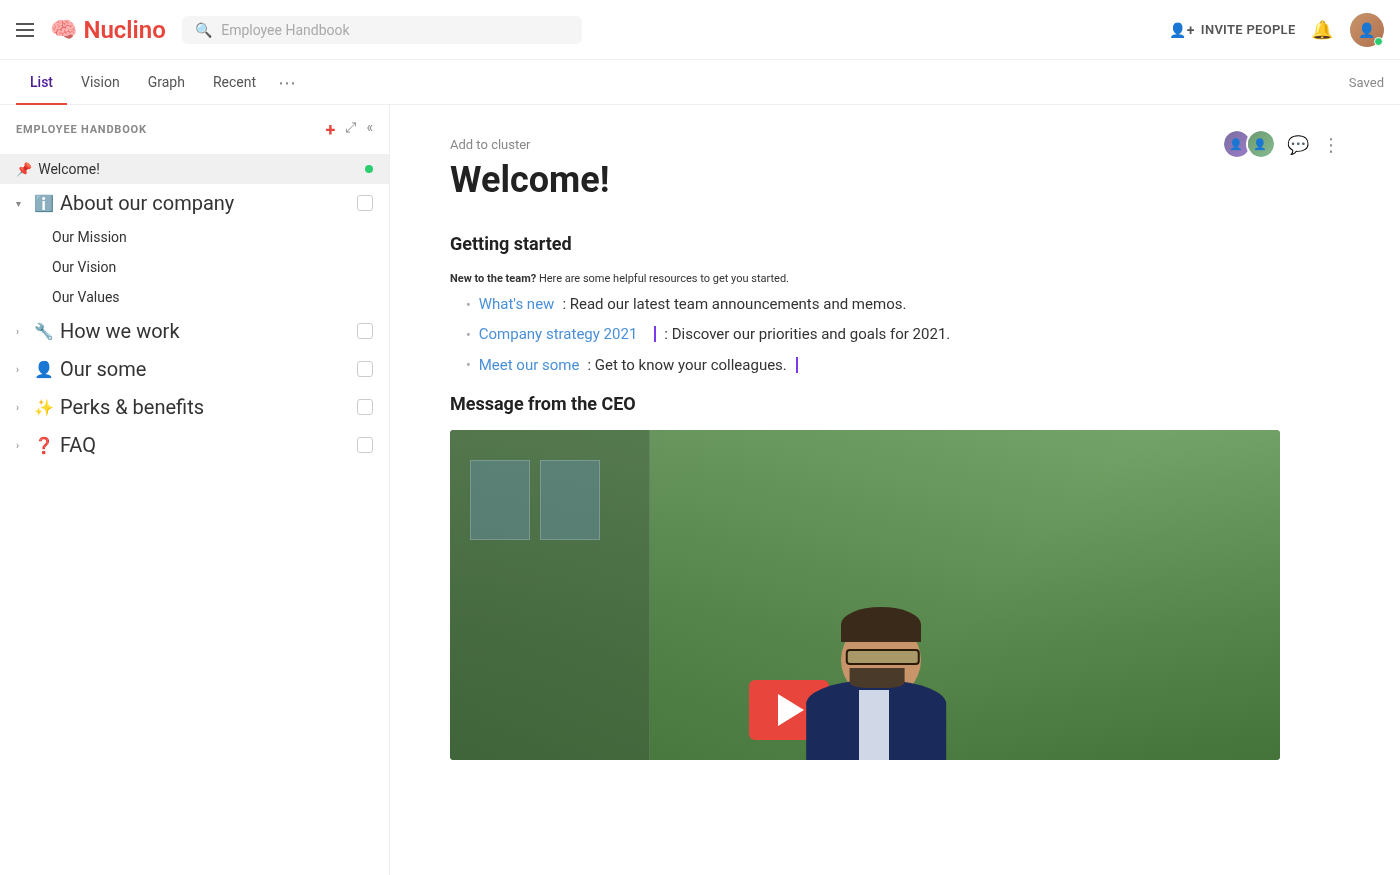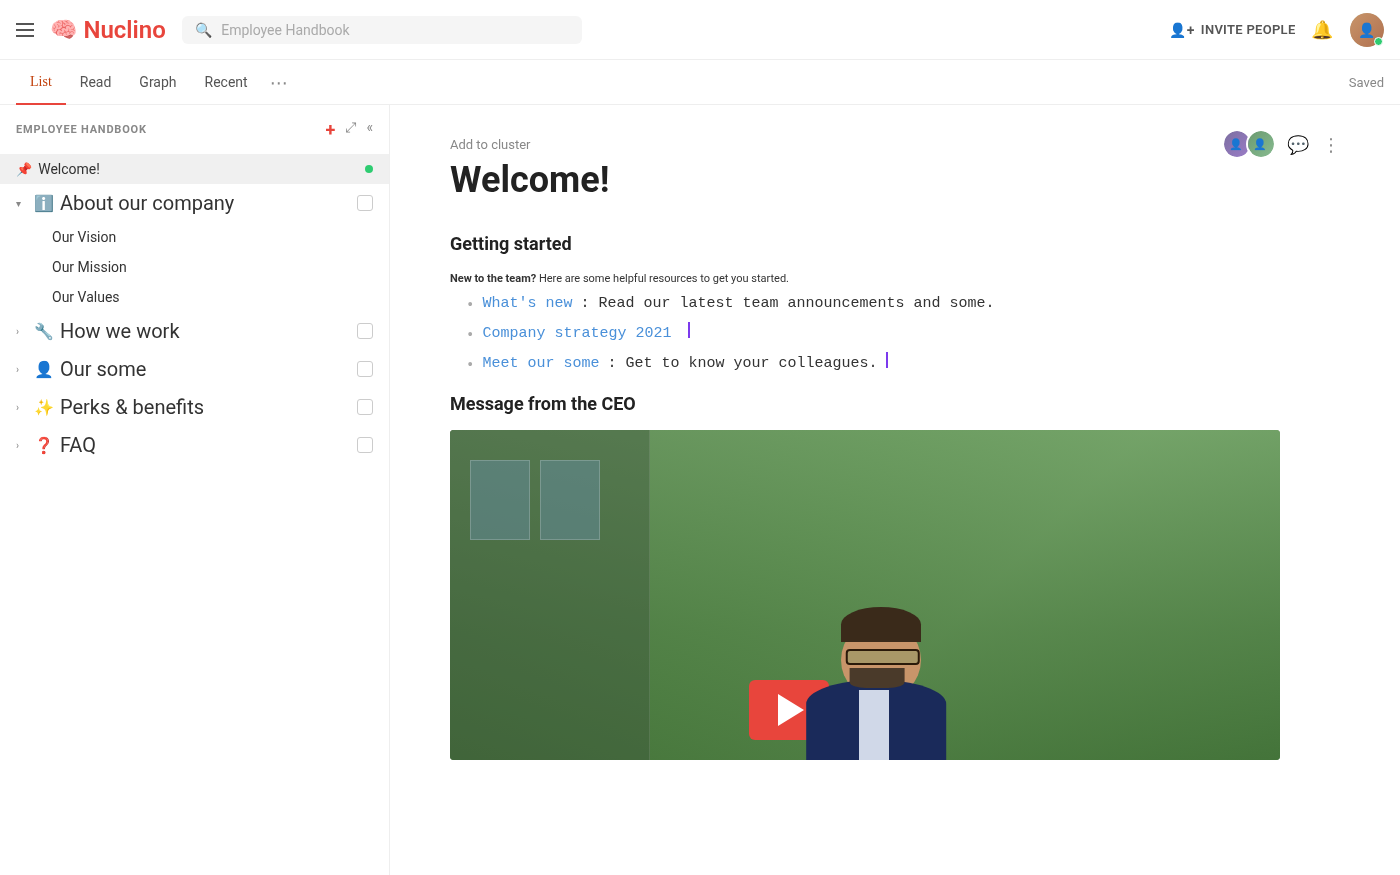--- a/index.html
+++ b/index.html
@@ -40,21 +40,21 @@
 
     
     .tabs-bar {
       display: flex; align-items: center; padding: 0 16px; height: 45px;
       border-bottom: 1px solid #eee; flex-shrink: 0;
     }
     .tab {
       font-size: 14px; color: #555; padding: 0 14px; height: 45px;
       display: flex; align-items: center; cursor: pointer; position: relative;
     }
-    .tab.active { color: #c2410c; font-weight: 500; font-family: Liberation Serif, serif; }
+    .tab.active { color: #4c1d95; font-weight: 500; }
     .tab.active::after {
       content: ''; position: absolute; bottom: 0; left: 0; right: 0;
       height: 2px; background: #e8453c;
     }
     .tab-more { font-size: 18px; color: #888; cursor: pointer; padding: 0 8px; }
     .saved-label { margin-left: auto; font-size: 13px; color: #888; }
 
     
     .main-area { display: flex; flex: 1; overflow: hidden; }
 
@@ -129,24 +129,23 @@
     .comment-icon { font-size: 18px; color: #888; cursor: pointer; }
     .more-icon { font-size: 18px; color: #888; cursor: pointer; }
 
     
     .doc-title { font-size: 36px; font-weight: 700; color: #222; margin-bottom: 32px; }
     .doc-h2 { font-size: 18px; font-weight: 700; color: #222; margin-bottom: 16px; margin-top: 4px; }
     .doc-body { font-size: 11px; line-height: 1.6; color: #333; margin-bottom: 4px; }
     .doc-body strong { font-weight: 700; }
     .doc-list { margin: 0 0 16px 0; padding: 0; list-style: none; }
     .doc-list li {
-      display: flex; align-items: flex-start; gap: 8px;
+      display: flex; align-items: center; gap: 8px;
       font-size: 15px; line-height: 1.6; color: #333; margin-bottom: 6px;
       padding-left: 16px;
-      font-family: Liberation Mono, monospace;
     }
     .doc-list li::before { content: '•'; color: #aaa; font-size: 14px; flex-shrink: 0; margin-top: 2px; }
     .doc-link { color: #4a90d9; text-decoration: none; cursor: pointer; }
 
     
     .video-container {
       width: 100%; max-width: 830px; height: 330px;
       border-radius: 4px; overflow: hidden; position: relative; margin-top: 8px;
       background: #5a7a5a;
     }
@@ -204,21 +203,21 @@
       <div class="avatar-online"></div>
     </div>
   </div>
 </nav>
 
 <div class="tabs-bar">
   <div class="tab active">
     <span>List</span>
   </div>
   <div class="tab">
-    <span>Read</span>
+    <span>Vision</span>
   </div>
   <div class="tab">
     <span>Graph</span>
   </div>
   <div class="tab">
     <span>Recent</span>
   </div>
   <span class="tab-more">⋯</span>
   <span class="saved-label">Saved</span>
 </div>
@@ -244,24 +243,24 @@
       </div>
 
       <div class="sidebar-group">
         <div class="sidebar-group-header">
           <span class="chevron" style="font-size:10px;">▾</span>
           <span class="group-emoji">ℹ️</span>
           <span class="group-label">About our company</span>
           <div class="group-check"></div>
         </div>
         <div class="sidebar-subitem">
+          <span class="sidebar-subitem-label">Our Mission</span>
+        </div>
+        <div class="sidebar-subitem">
           <span class="sidebar-subitem-label">Our Vision</span>
-        </div>
-        <div class="sidebar-subitem">
-          <span class="sidebar-subitem-label">Our Mission</span>
         </div>
         <div class="sidebar-subitem">
           <span class="sidebar-subitem-label">Our Values</span>
         </div>
       </div>
 
       <div class="sidebar-group">
         <div class="sidebar-group-header">
           <span class="chevron" style="font-size:10px;">›</span>
           <span class="group-emoji">🔧</span>
@@ -322,26 +321,27 @@
 
     <h2 class="doc-h2">Getting started</h2>
 
     <p class="doc-body">
       <strong>New to the team?</strong><span> Here are some helpful resources to get you started.</span>
     </p>
 
     <ul class="doc-list">
       <li>
         <a class="doc-link" href="#">What's new</a>
-          <span>: Read our latest team announcements and some.</span>
+          <span>: Read our latest team announcements and memos.</span>
       </li>
       <li>
         <a class="doc-link" href="#">Company strategy 2021</a>
           <span></span>
           <span class="cursor-indicator"></span>
+          <span>: Discover our priorities and goals for 2021.</span>
       </li>
       <li>
         <a class="doc-link" href="#">Meet our some</a>
           <span>: Get to know your colleagues.</span>
           <span class="cursor-indicator"></span>
       </li>
     </ul>
 
     <h2 class="doc-h2">Message from the CEO</h2>
 

